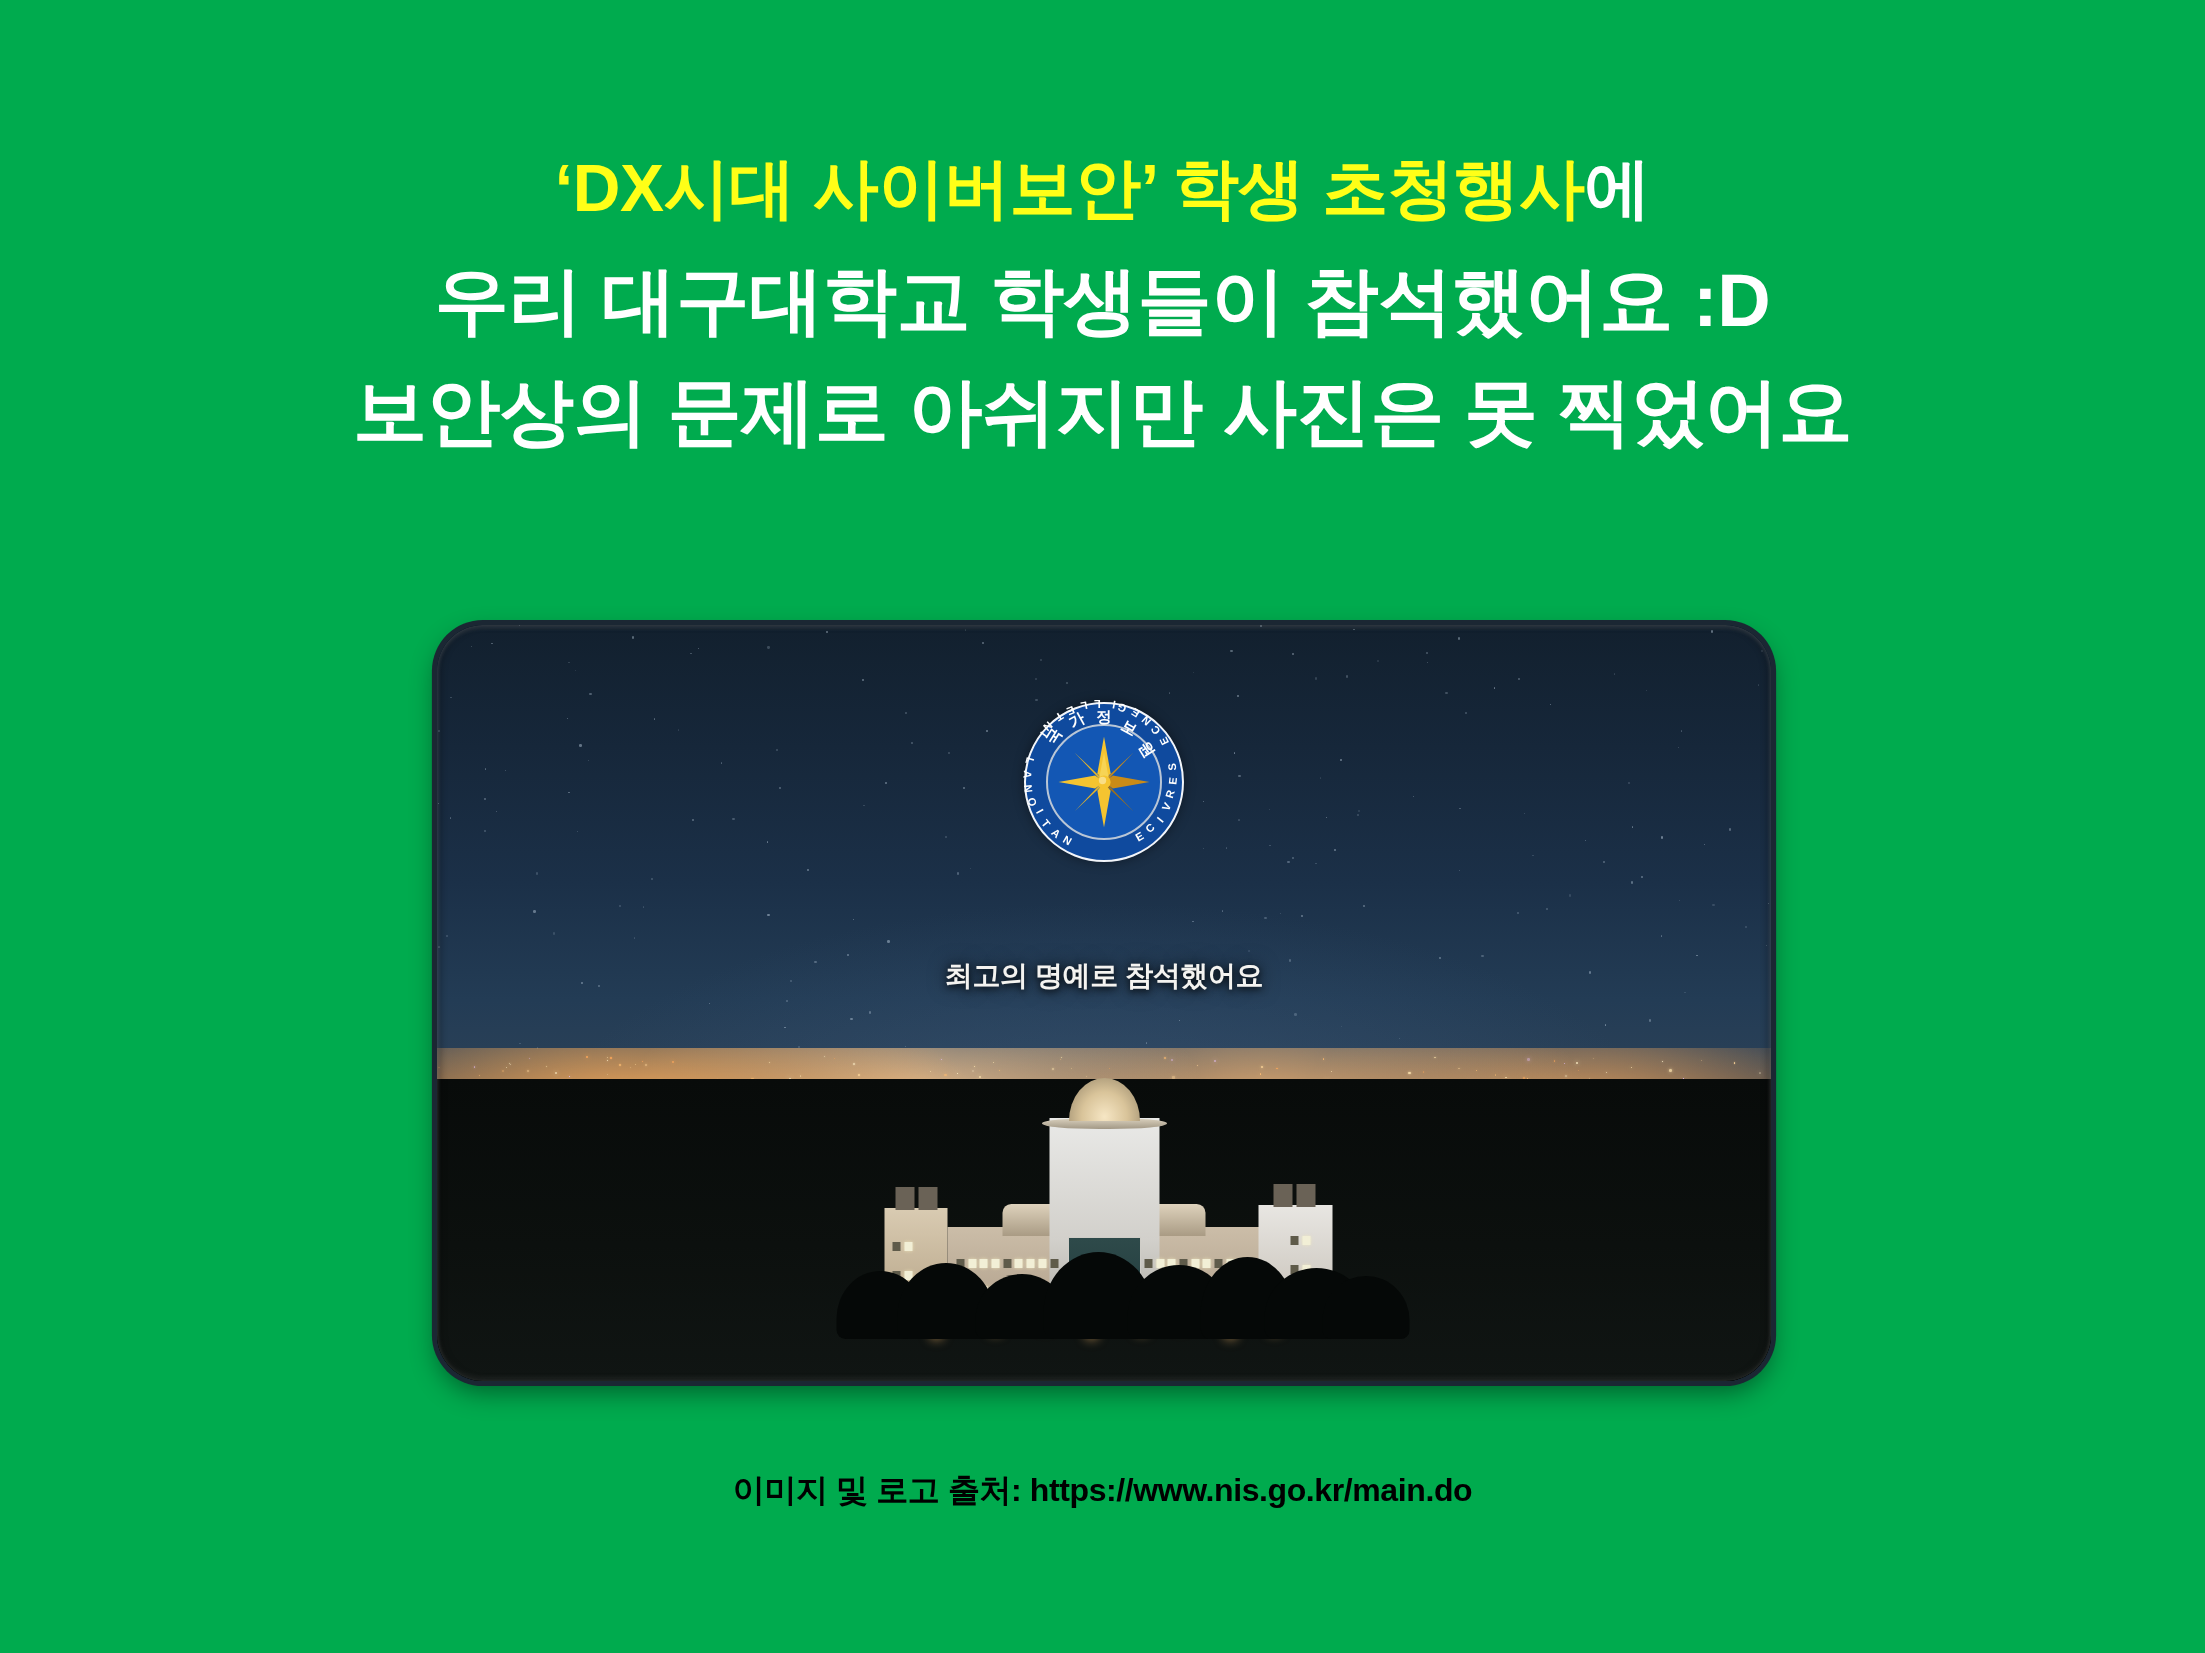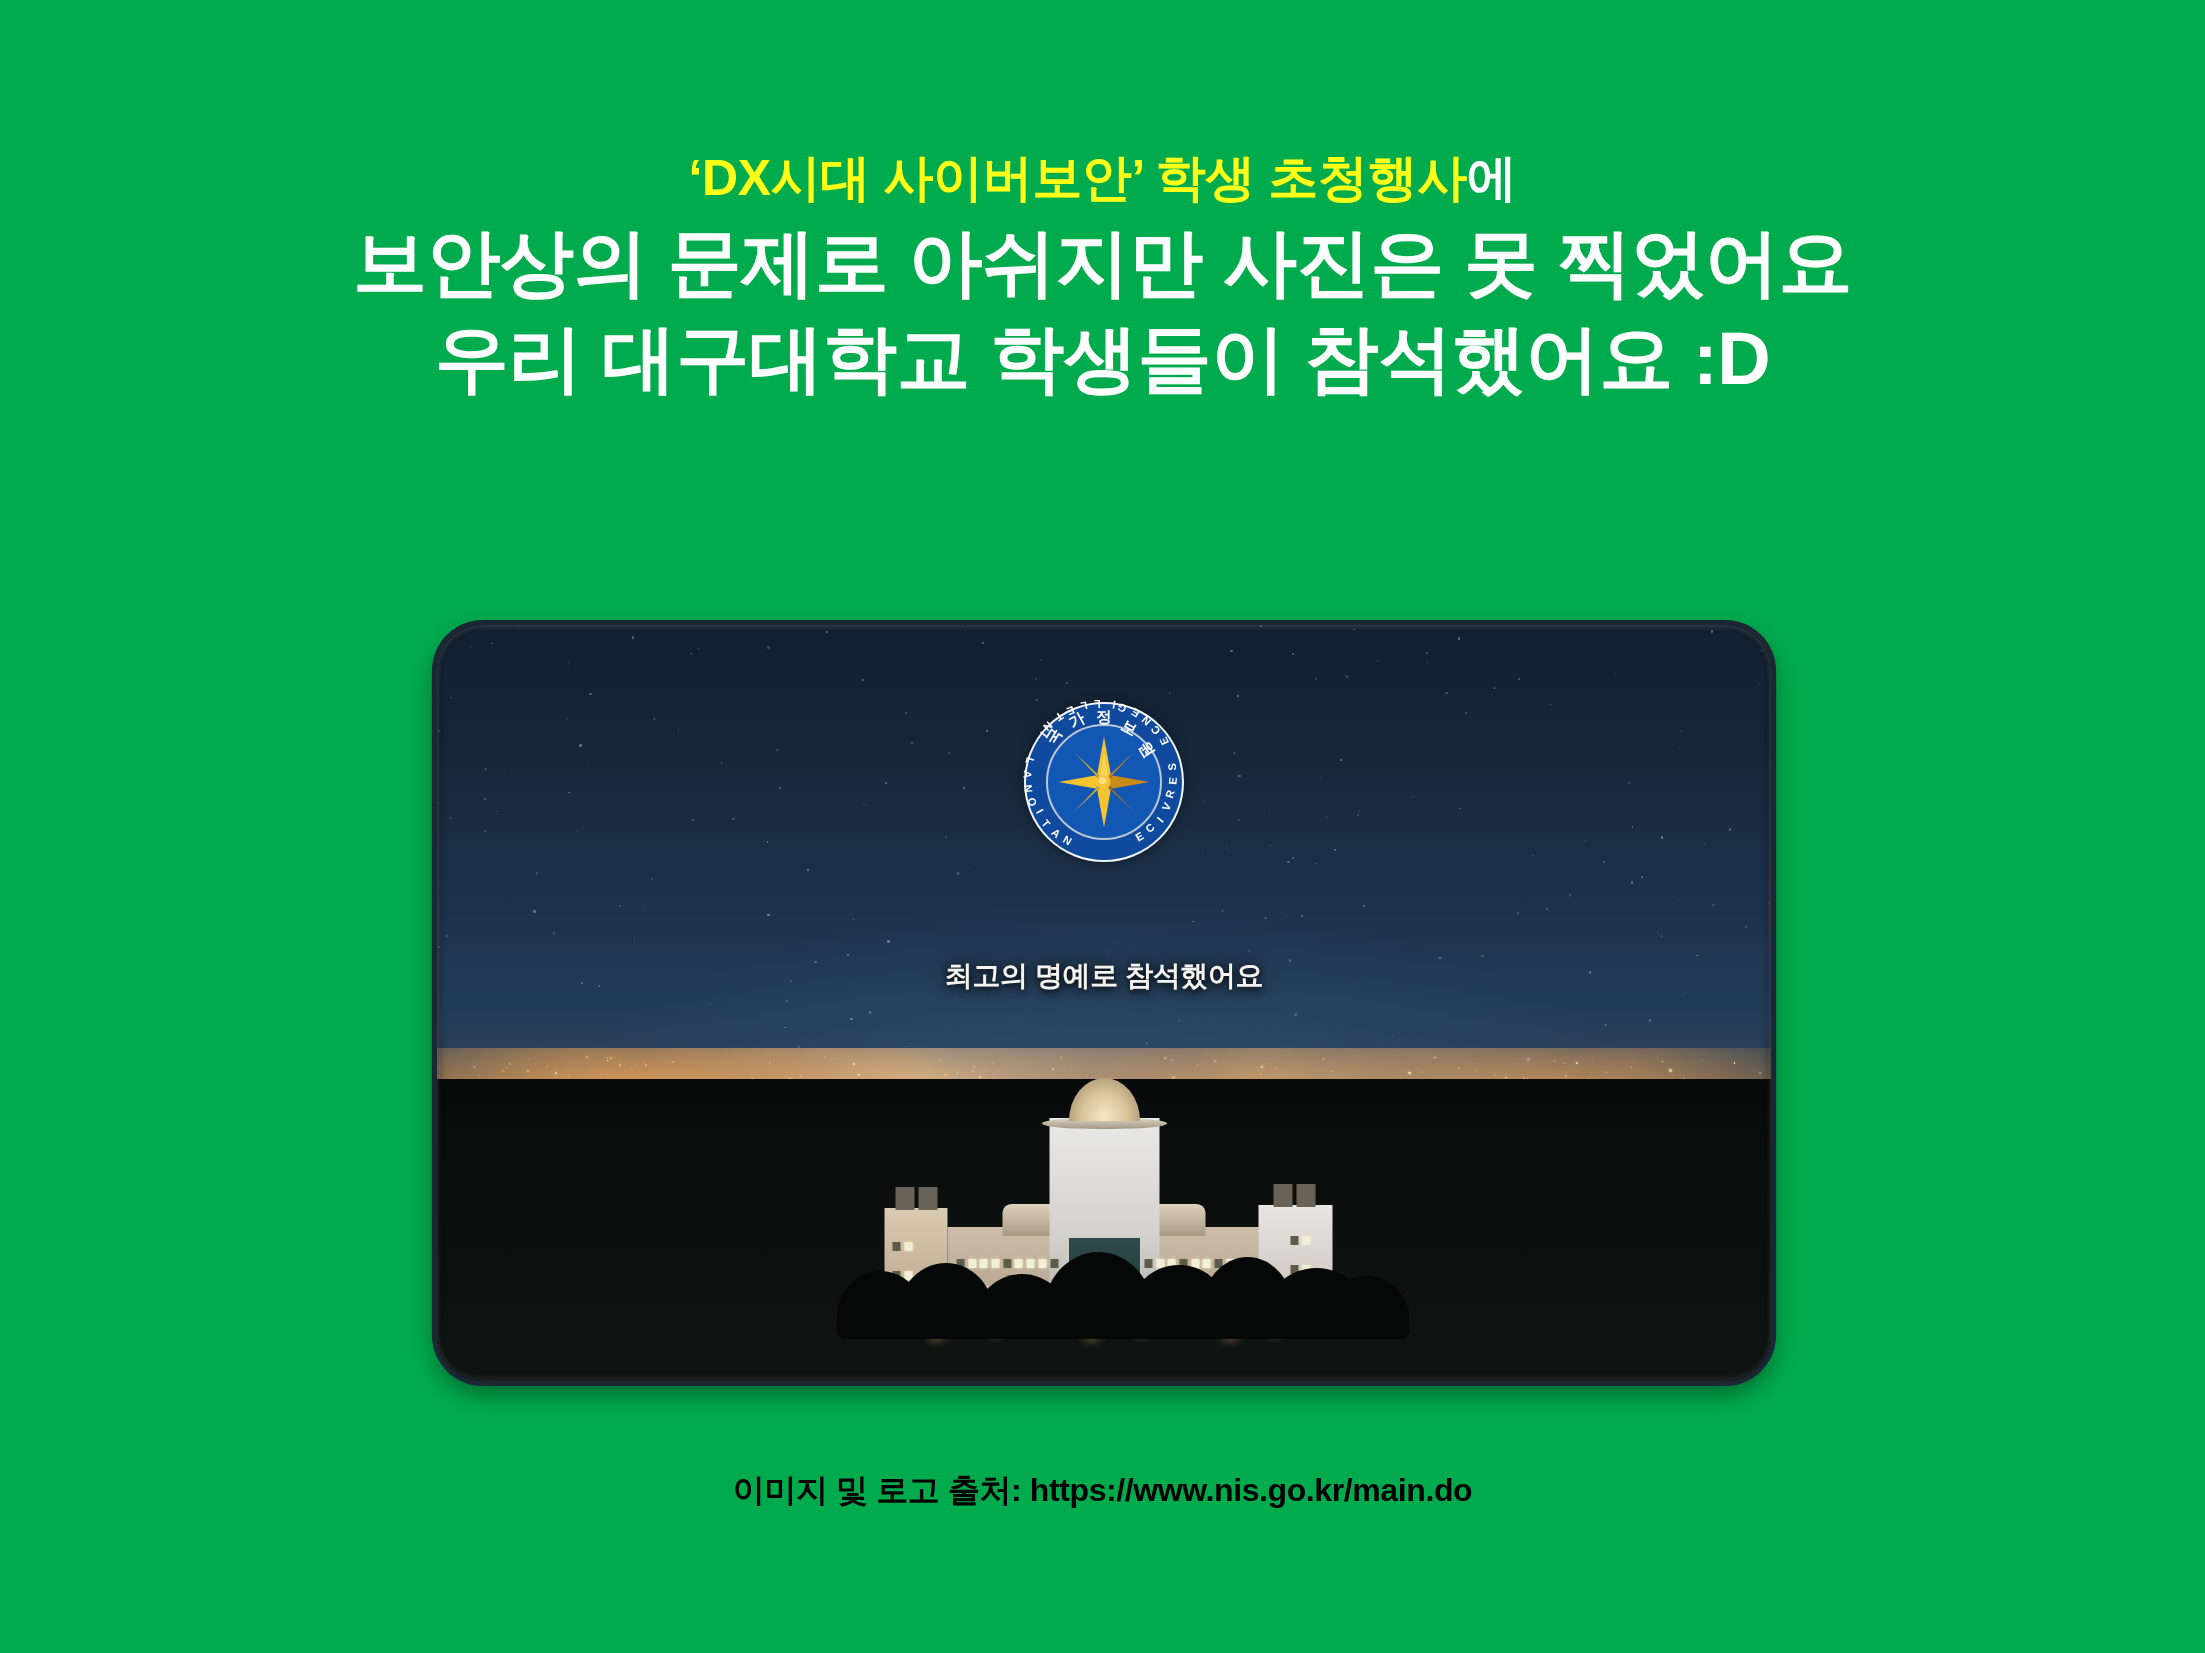--- a/index.html
+++ b/index.html
@@ -19,21 +19,21 @@
     text-align:center;
     line-height:1.30;
   }
   .hl-line{
     display:block;
     color:#ffffff;
     font-weight:700;
     letter-spacing:-0.4px;
     white-space:nowrap;
   }
-  .hl-line-1{ font-size:50px; margin-bottom:4px; }
+  .hl-line-1{ font-size:66px; margin-bottom:21px; }
   .hl-line-2{ font-size:74px; margin-bottom:14.7px; }
   .hl-line-3{ font-size:74px; }
   .hl-accent{ color:#ffff17; }
 
   
   .card-wrap{
     position:absolute;
     left:437px; top:625px;
     width:1334px; height:756px;
   }
@@ -205,22 +205,22 @@
     font-weight:700;
     font-size:32px;
     letter-spacing:-0.4px;
   }
 </style>
 </head>
 <body>
 
 <div class="headline">
   <span class="hl-line hl-line-1"><span class="hl-accent">‘DX시대 사이버보안’ 학생 초청행사</span><span>에</span></span>
+  <span class="hl-line hl-line-2">우리 대구대학교 학생들이 참석했어요 :D</span>
   <span class="hl-line hl-line-3">보안상의 문제로 아쉬지만 사진은 못 찍었어요</span>
-  <span class="hl-line hl-line-2">우리 대구대학교 학생들이 참석했어요 :D</span>
 </div>
 
 <div class="card-wrap">
   <div class="card">
     <div class="photo">
 
       <div class="sky"></div>
       <div class="stars" id="stars">
           <i class="star" style="left:59.71%;top:16.76%;width:1.8px;height:1.8px;opacity:0.84"></i>
           <i class="star" style="left:67.22%;top:29.64%;width:2.4px;height:2.4px;opacity:0.80"></i>

